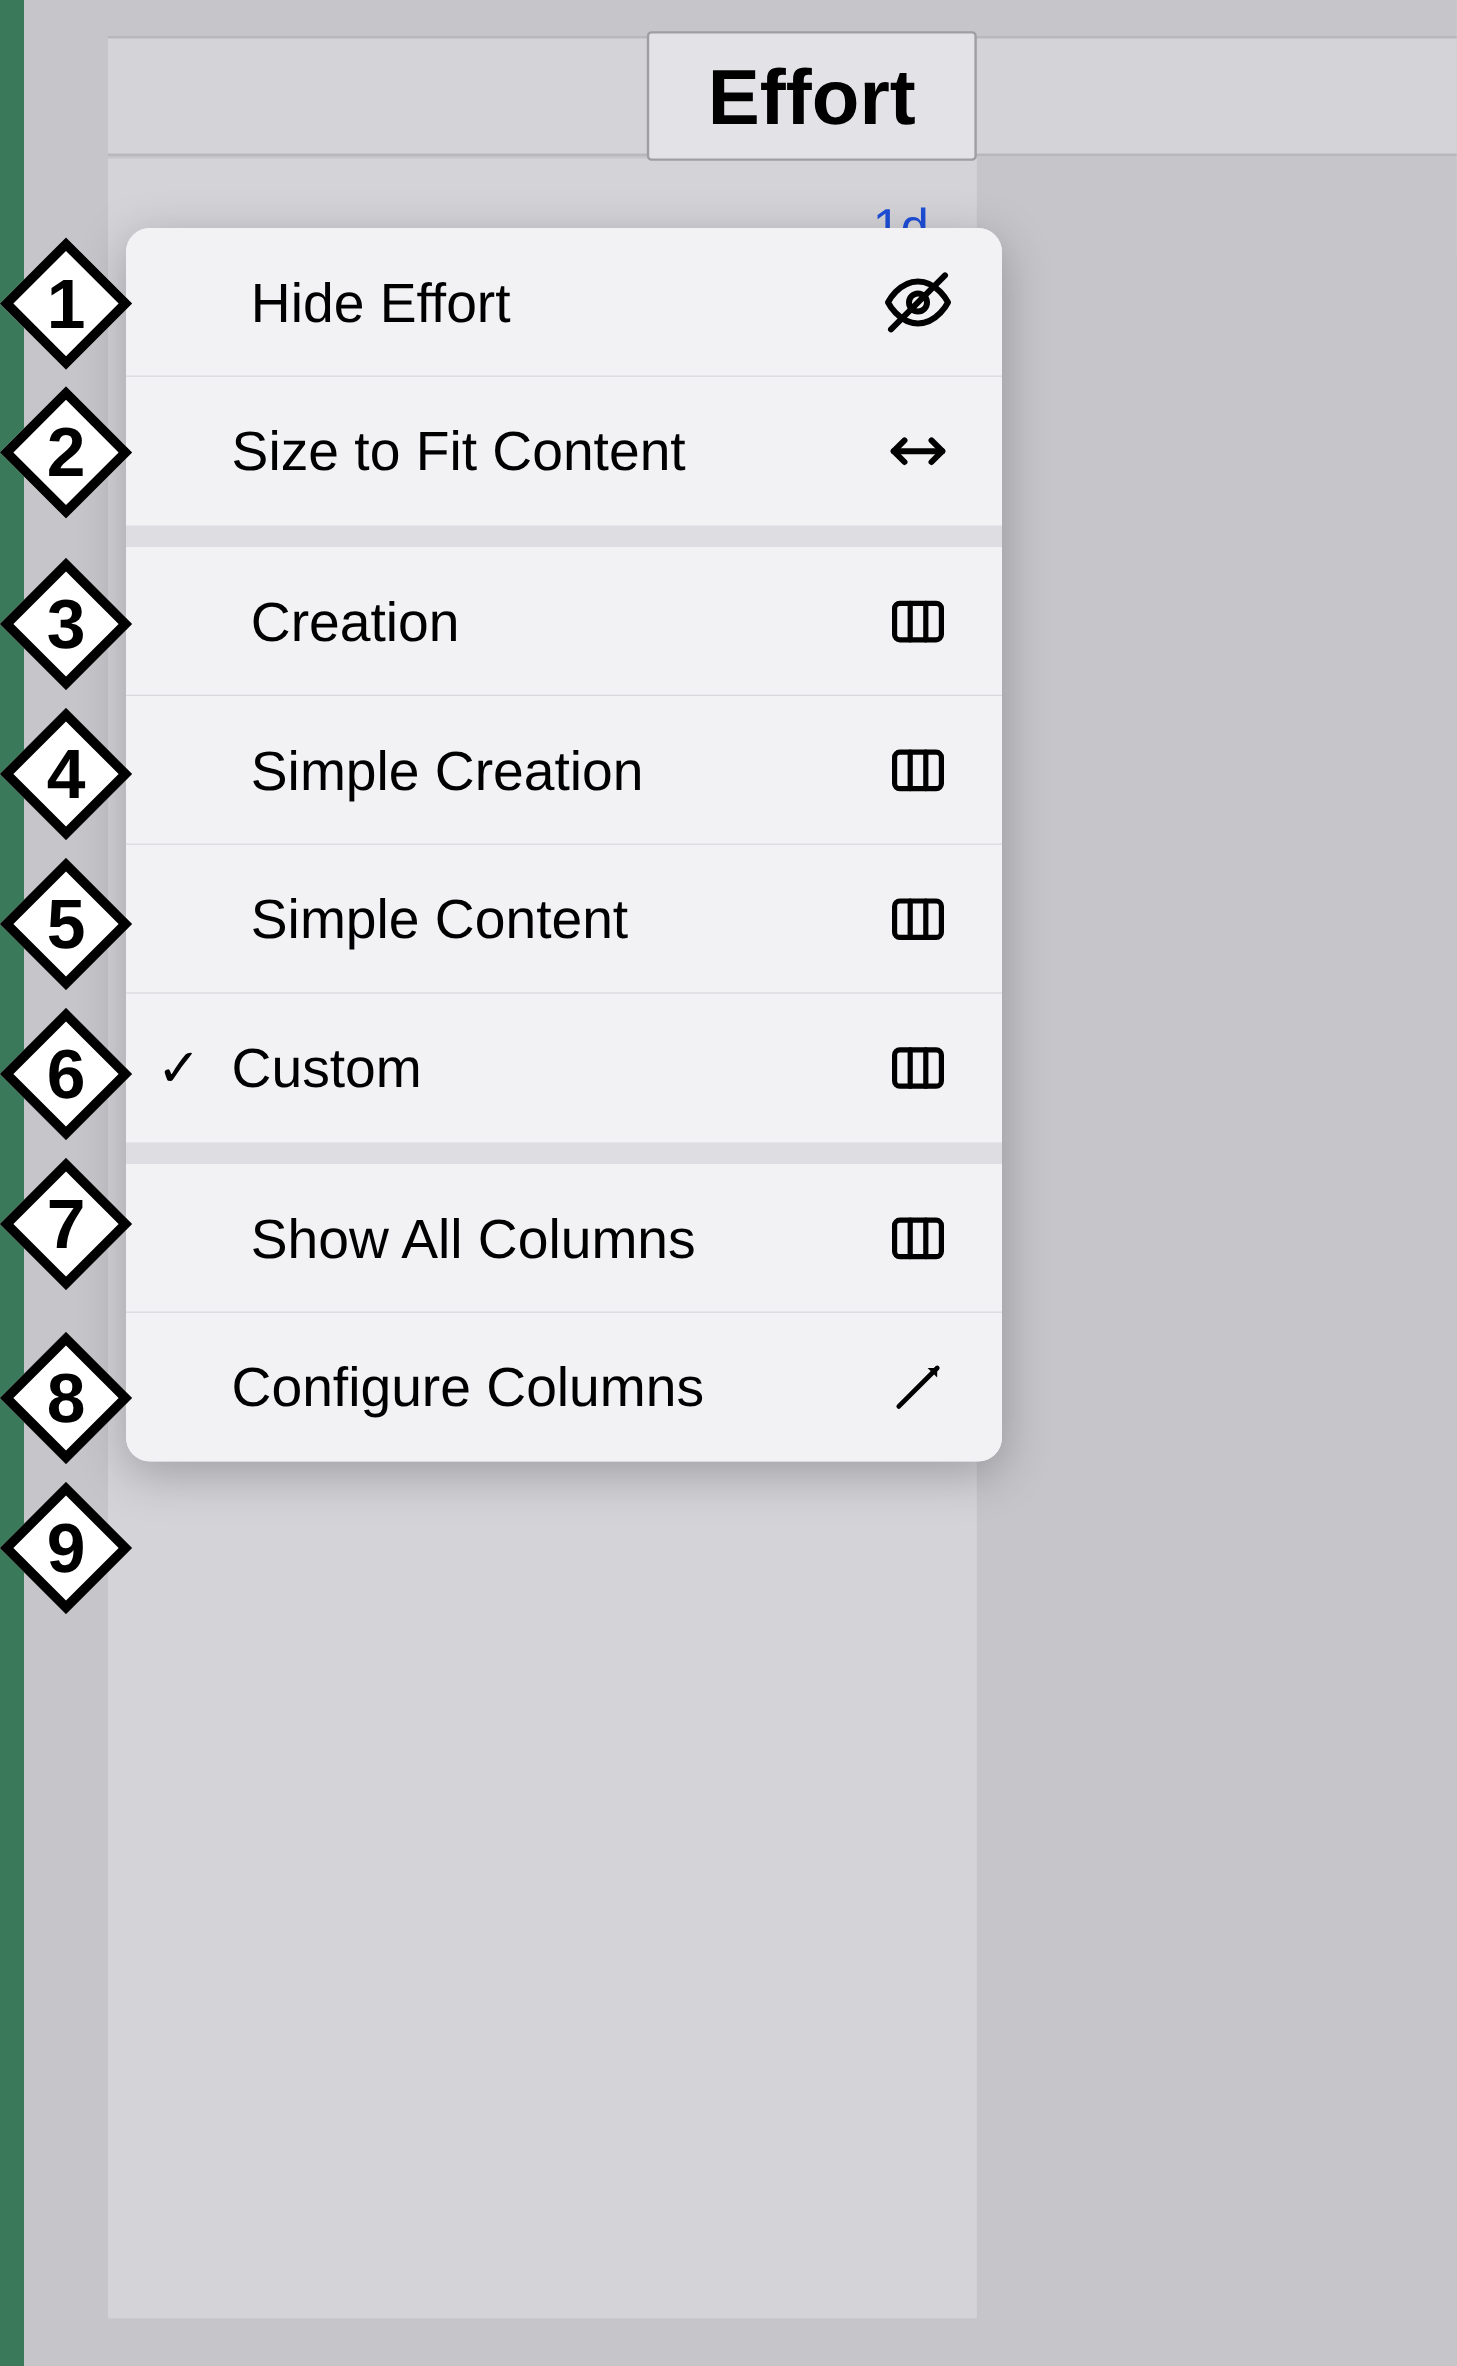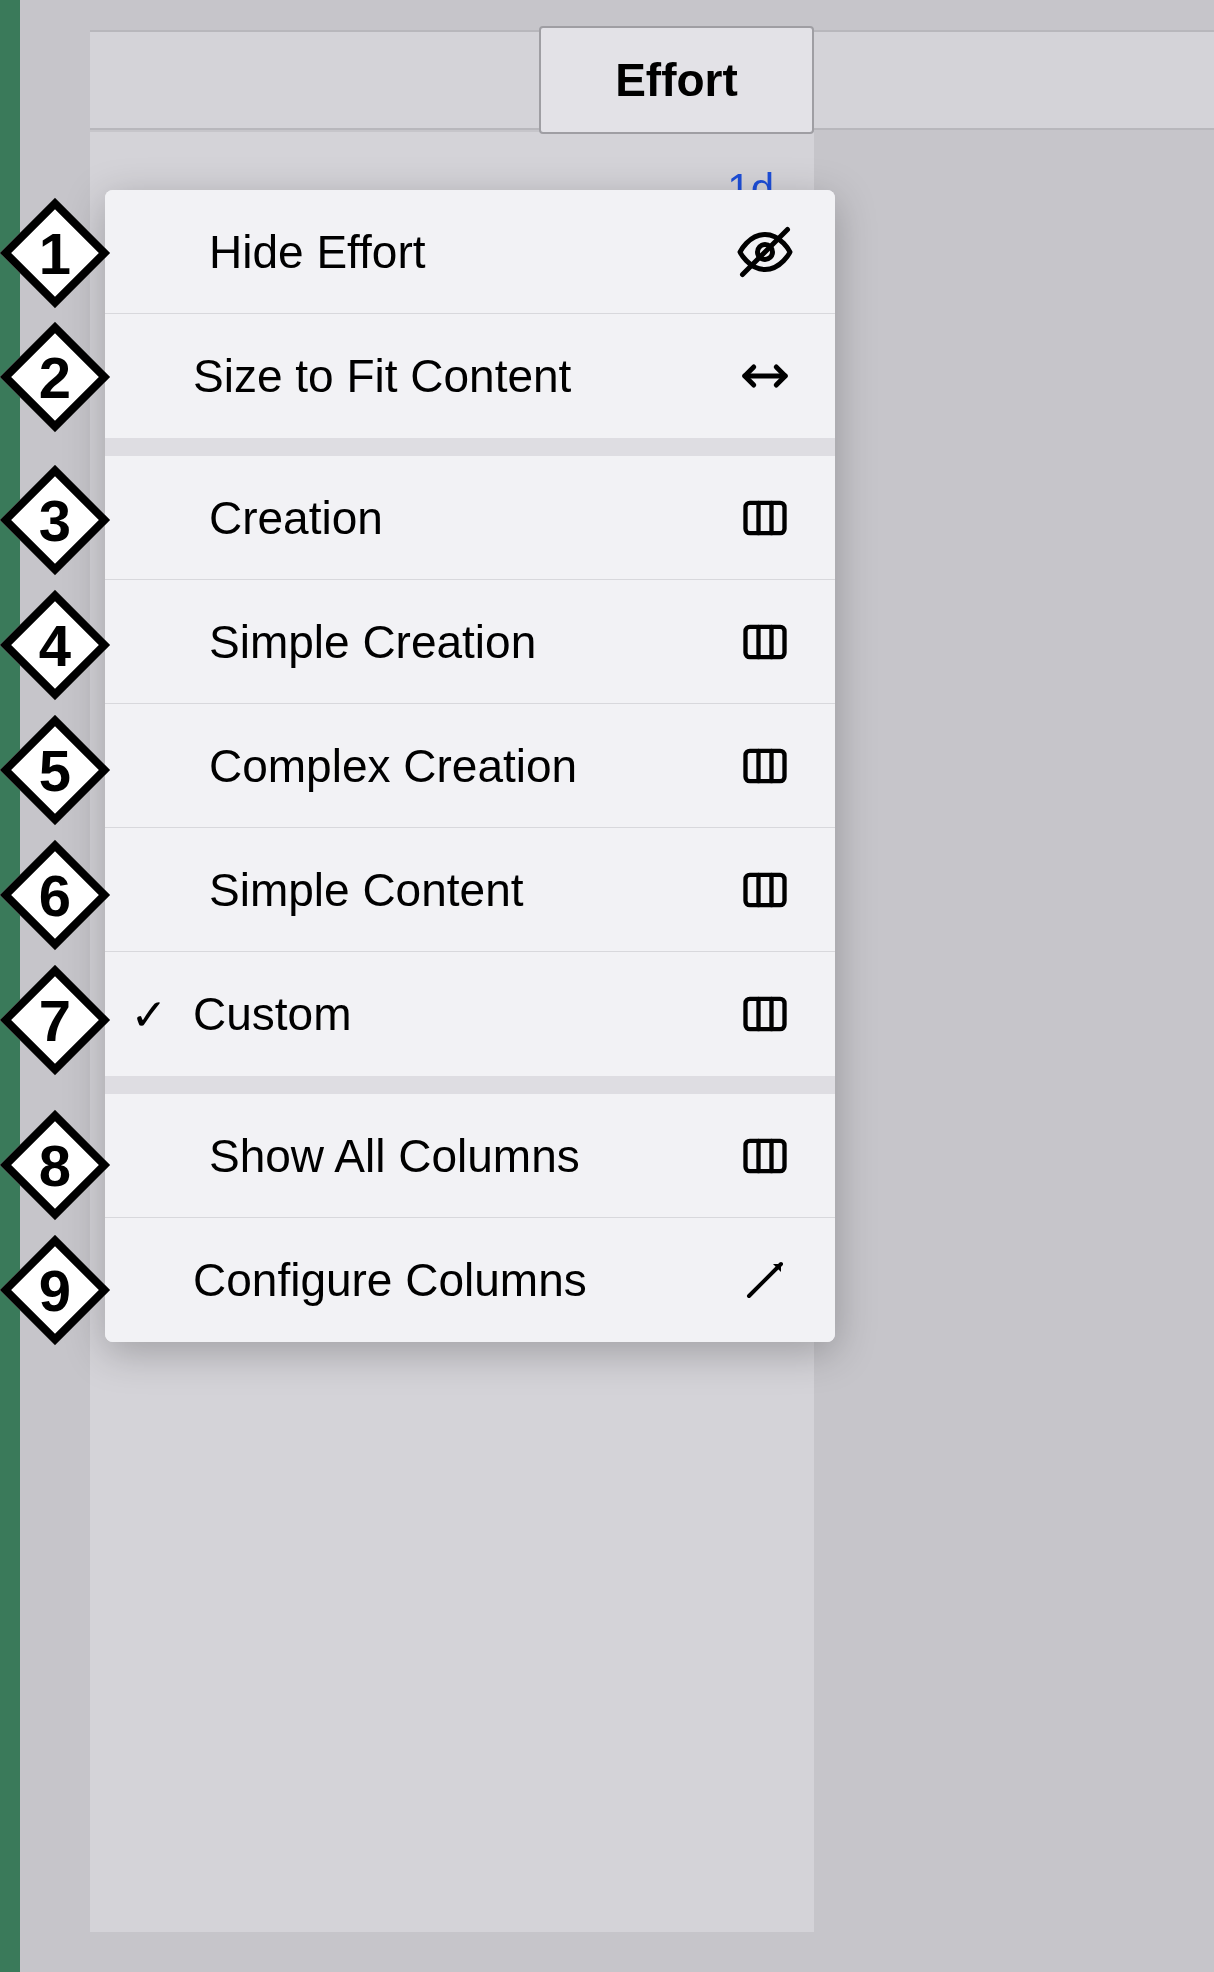--- a/index.html
+++ b/index.html
@@ -37,38 +37,38 @@
       right: 400px;
       top: 26px;
       width: 275px;
       height: 108px;
       background: #e3e2e7;
       border: 2px solid #9f9ea3;
       border-radius: 4px;
       display: flex;
       align-items: center;
       justify-content: center;
-      font-size: 46px;
+      font-size: 65px;
       font-weight: 700;
       color: #000;
     }
     .cell-value {
       position: absolute;
       right: 440px;
       top: 165px;
       font-size: 42px;
       color: #1d4ed8;
     }
     .popover {
       position: absolute;
       left: 105px;
       top: 190px;
       width: 730px;
       background: #f0f0f3;
-      border-radius: 8px;
+      border-radius: 20px;
       box-shadow: 0 10px 40px rgba(0,0,0,0.25);
       overflow: hidden;
     }
     .menu-section {
       background: #f2f2f5;
     }
     .menu-item {
       display: flex;
       align-items: center;
       height: 124px;
@@ -201,31 +201,20 @@
       <span class="item-icon">
         <svg width="52" height="52" viewBox="0 0 24 24" fill="none" stroke="#000" stroke-width="2" stroke-linecap="round" stroke-linejoin="round">
           <rect x="3" y="5" width="18" height="14" rx="2"></rect>
           <line x1="9" y1="5" x2="9" y2="19"></line>
           <line x1="15" y1="5" x2="15" y2="19"></line>
         </svg>
       </span>
     </div>
     <div class="menu-item">
       <span class="check-slot"></span>
-      <span class="item-label">Complex Creation</span>
-      <span class="item-icon">
-        <svg width="52" height="52" viewBox="0 0 24 24" fill="none" stroke="#000" stroke-width="2" stroke-linecap="round" stroke-linejoin="round">
-          <rect x="3" y="5" width="18" height="14" rx="2"></rect>
-          <line x1="9" y1="5" x2="9" y2="19"></line>
-          <line x1="15" y1="5" x2="15" y2="19"></line>
-        </svg>
-      </span>
-    </div>
-    <div class="menu-item">
-      <span class="check-slot"></span>
       <span class="item-label">Simple Content</span>
       <span class="item-icon">
         <svg width="52" height="52" viewBox="0 0 24 24" fill="none" stroke="#000" stroke-width="2" stroke-linecap="round" stroke-linejoin="round">
           <rect x="3" y="5" width="18" height="14" rx="2"></rect>
           <line x1="9" y1="5" x2="9" y2="19"></line>
           <line x1="15" y1="5" x2="15" y2="19"></line>
         </svg>
       </span>
     </div>
     <div class="menu-item">

